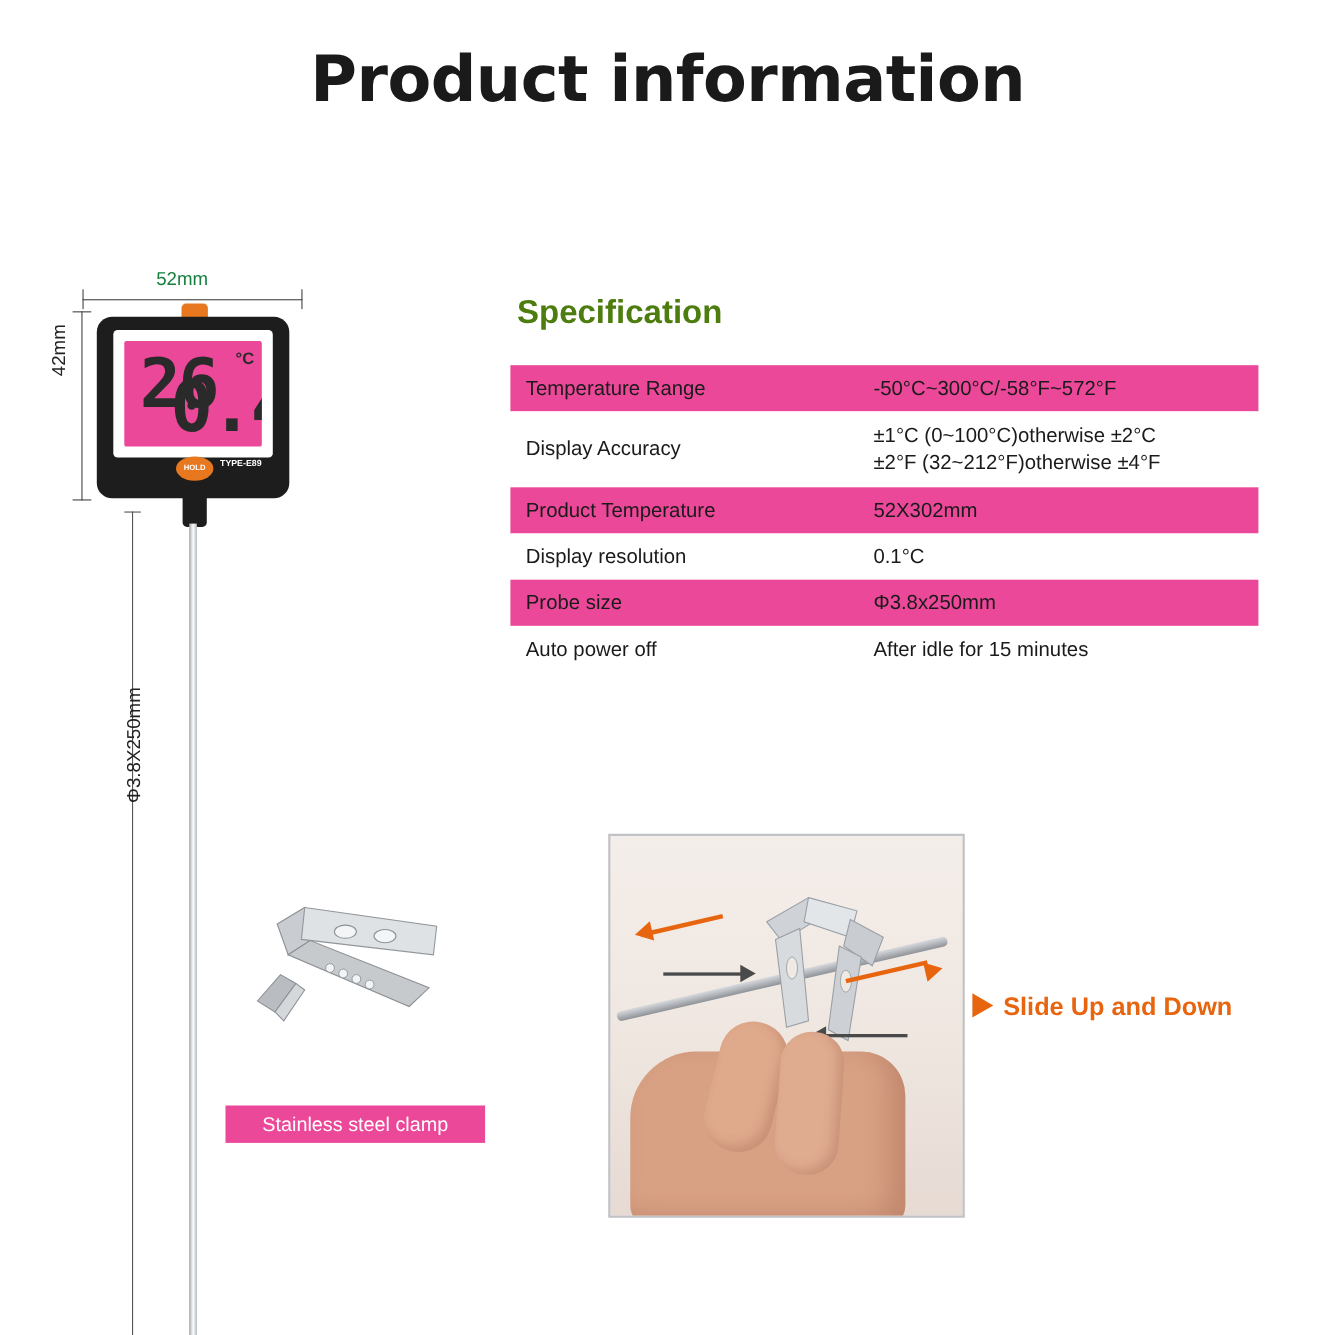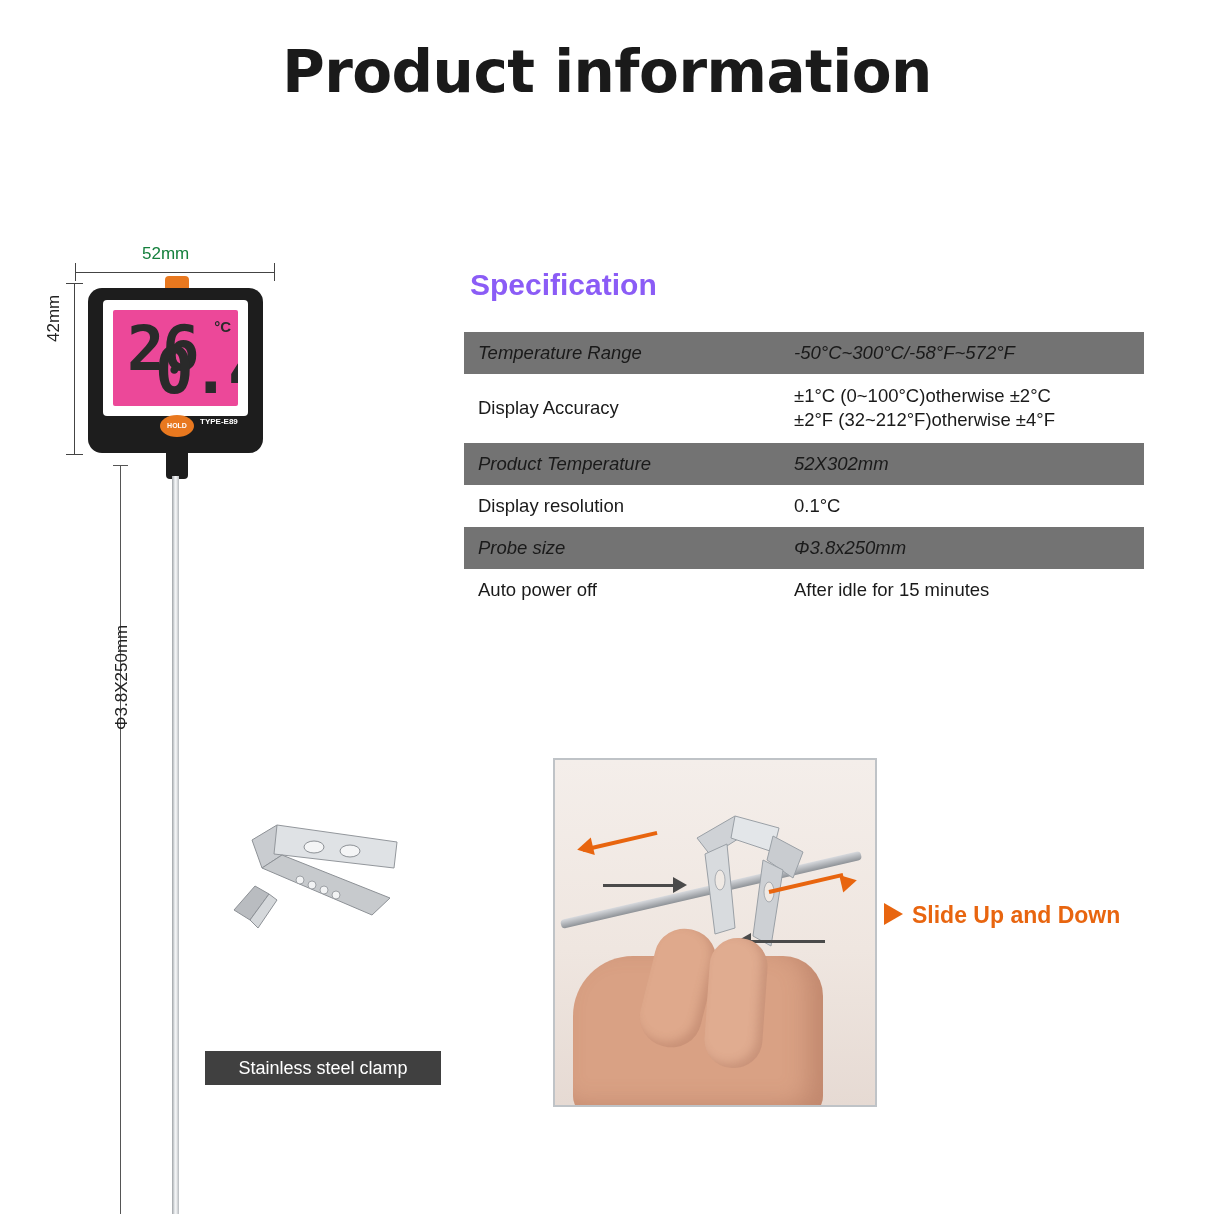--- a/index.html
+++ b/index.html
@@ -102,35 +102,35 @@
     border-radius:0 0 4px 4px;
   }
   .probe{
     position:absolute;left:172px;top:356px;width:7px;height:770px;
     background:linear-gradient(90deg,#9ea2a6 0%,#e9ecee 40%,#f7f8f9 55%,#b4b8bc 100%);
   }
 
   
   .clamp-wrap{position:absolute;left:222px;top:700px;width:200px;height:160px;}
   .clamp-caption{
-    position:absolute;left:205px;top:931px;width:236px;height:34px;background:#404040;
+    position:absolute;left:205px;top:885px;width:236px;height:34px;background:#ec4899;
     color:#fff;font-size:18px;line-height:34px;text-align:center;
   }
 
   
   .spec-title{
-    position:absolute;left:470px;top:268px;font-size:30px;font-weight:bold;color:#8b5cf6;
+    position:absolute;left:470px;top:268px;font-size:30px;font-weight:bold;color:#4d7c0f;
   }
   .spec-table{
     position:absolute;left:464px;top:332px;width:680px;border-collapse:collapse;
     font-size:18.5px;color:#1a1a1a;
   }
   .spec-table td{padding:10px 14px;vertical-align:middle;}
   .spec-table td.k{width:288px;}
-  .spec-table tr.shaded td{background:#737373;font-style:italic;}
+  .spec-table tr.shaded td{background:#ec4899;}
   .spec-table tr.plain td{background:#ffffff;}
   .two-line{line-height:1.32;}
 
   
   .photo{
     position:absolute;left:553px;top:758px;width:320px;height:345px;
     border:2px solid #bfc3c7;background:#efe7e2;overflow:hidden;
   }
   .photo-bg{position:absolute;inset:0;background:
      linear-gradient(180deg,#f4eeea 0%,#efe6e0 55%,#e6dad3 100%);}

